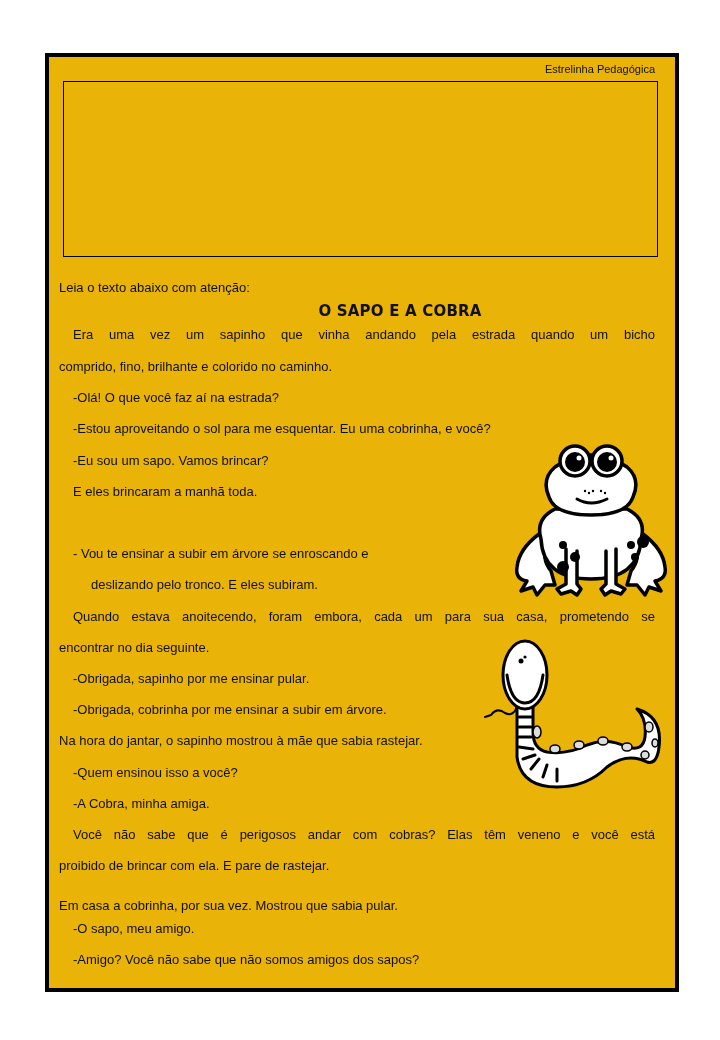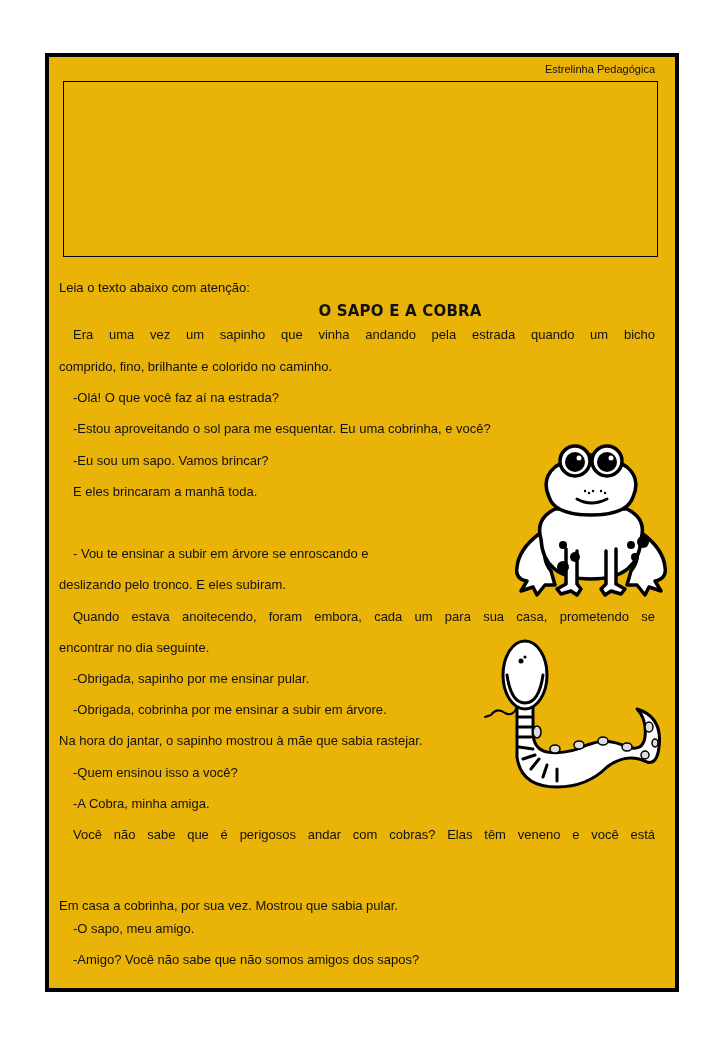--- a/index.html
+++ b/index.html
@@ -28,29 +28,30 @@
   <div class="text" style="top:223px;">Leia o texto abaixo com atenção:</div>
   <div class="title">O SAPO E A COBRA</div>
 
   <div class="text just ind" style="top:270px; width:582px;">Era uma vez  um sapinho que vinha andando pela estrada quando um bicho</div>
   <div class="text" style="top:302px;">comprido, fino, brilhante e colorido no caminho.</div>
   <div class="text ind" style="top:333px;">-Olá! O que você faz aí na estrada?</div>
   <div class="text ind" style="top:364px;">-Estou aproveitando o sol para me esquentar. Eu uma cobrinha, e você?</div>
   <div class="text ind" style="top:396px;text-align:center;">-Eu sou um sapo. Vamos brincar?</div>
   <div class="text ind" style="top:427px;">E eles brincaram a manhã toda.</div>
   <div class="text ind" style="top:489px;">- Vou te ensinar a subir em árvore se enroscando e</div>
-  <div class="text" style="top:520px;">deslizando pelo tronco. E eles subiram.</div>
+  <div class="text" style="top:520px;margin-left:32px;">deslizando pelo tronco. E eles subiram.</div>
   <div class="text just ind" style="top:552px; width:582px;">Quando estava anoitecendo, foram embora, cada um para sua casa, prometendo  se</div>
   <div class="text" style="top:583px;">encontrar no dia seguinte.</div>
   <div class="text ind" style="top:614px;">-Obrigada, sapinho por me ensinar pular.</div>
   <div class="text ind" style="top:645px;">-Obrigada, cobrinha por me ensinar a subir em árvore.</div>
   <div class="text" style="top:676px;">Na hora do jantar, o sapinho mostrou à mãe que sabia rastejar.</div>
   <div class="text ind" style="top:708px;">-Quem ensinou isso a você?</div>
   <div class="text ind" style="top:739px;">-A Cobra, minha amiga.</div>
   <div class="text just ind" style="top:770px; width:582px;">Você não sabe que é perigosos andar com cobras? Elas têm veneno e você está</div>
+  <div class="text" style="top:801px;">proibido de brincar com ela. E pare de rastejar.</div>
   <div class="text" style="top:832px;margin-top:9px;">Em casa a cobrinha, por sua vez. Mostrou que sabia pular.</div>
   <div class="text ind" style="top:864px;">-O sapo, meu amigo.</div>
   <div class="text ind" style="top:895px;">-Amigo? Você não sabe que não somos amigos dos sapos?</div>
 
   <svg class="art" style="left:462px; top:382px;" width="160" height="160" viewBox="0 0 160 160">
     <g fill="#fff" stroke="#000" stroke-width="3.5" stroke-linejoin="round" stroke-linecap="round">
       <path d="M28 95 Q8 110 6 128 Q4 140 16 142 L10 152 L22 148 L26 156 L34 146 L44 146 L40 132 Q30 120 36 105 Z"></path>
       <path d="M132 95 Q152 110 154 128 Q156 140 144 142 L150 152 L138 148 L134 156 L126 146 L116 146 L120 132 Q130 120 124 105 Z"></path>
       <path d="M30 100 Q24 80 44 70 L116 70 Q136 80 130 100 Q128 140 80 140 Q32 140 30 100 Z"></path>
       <path d="M55 110 L55 145 L46 150 L50 155 L60 152 L66 156 L70 150 L66 145 L66 112 M95 112 L95 145 L90 150 L94 156 L100 152 L110 155 L114 150 L105 145 L105 110"></path>

